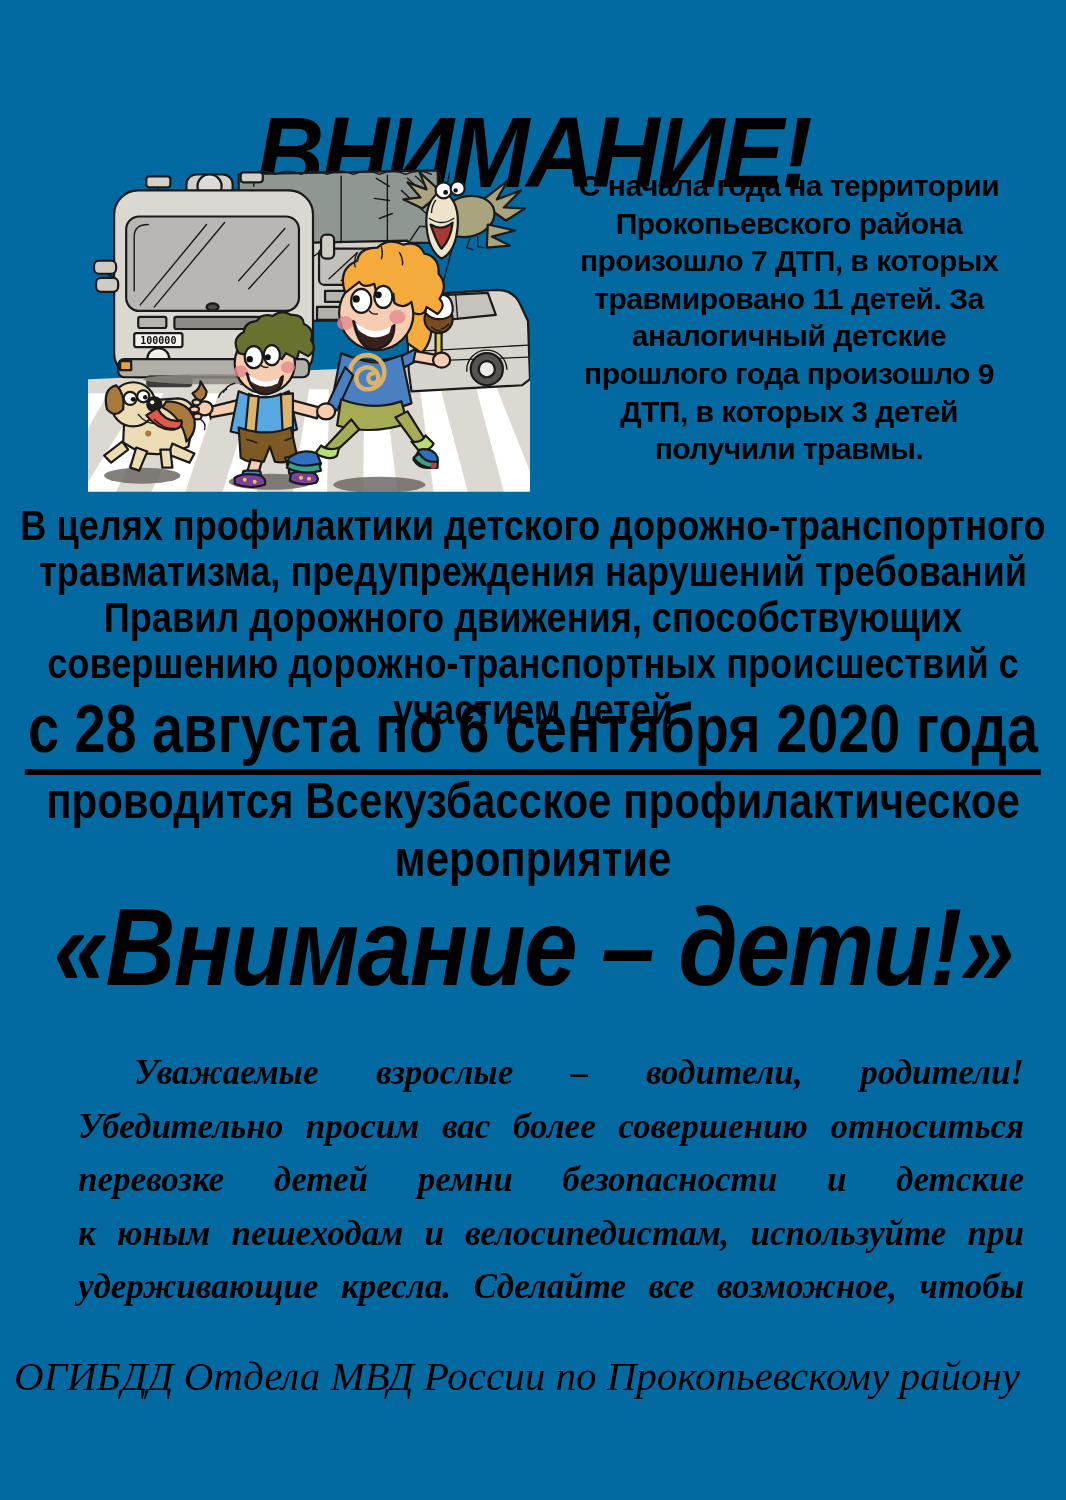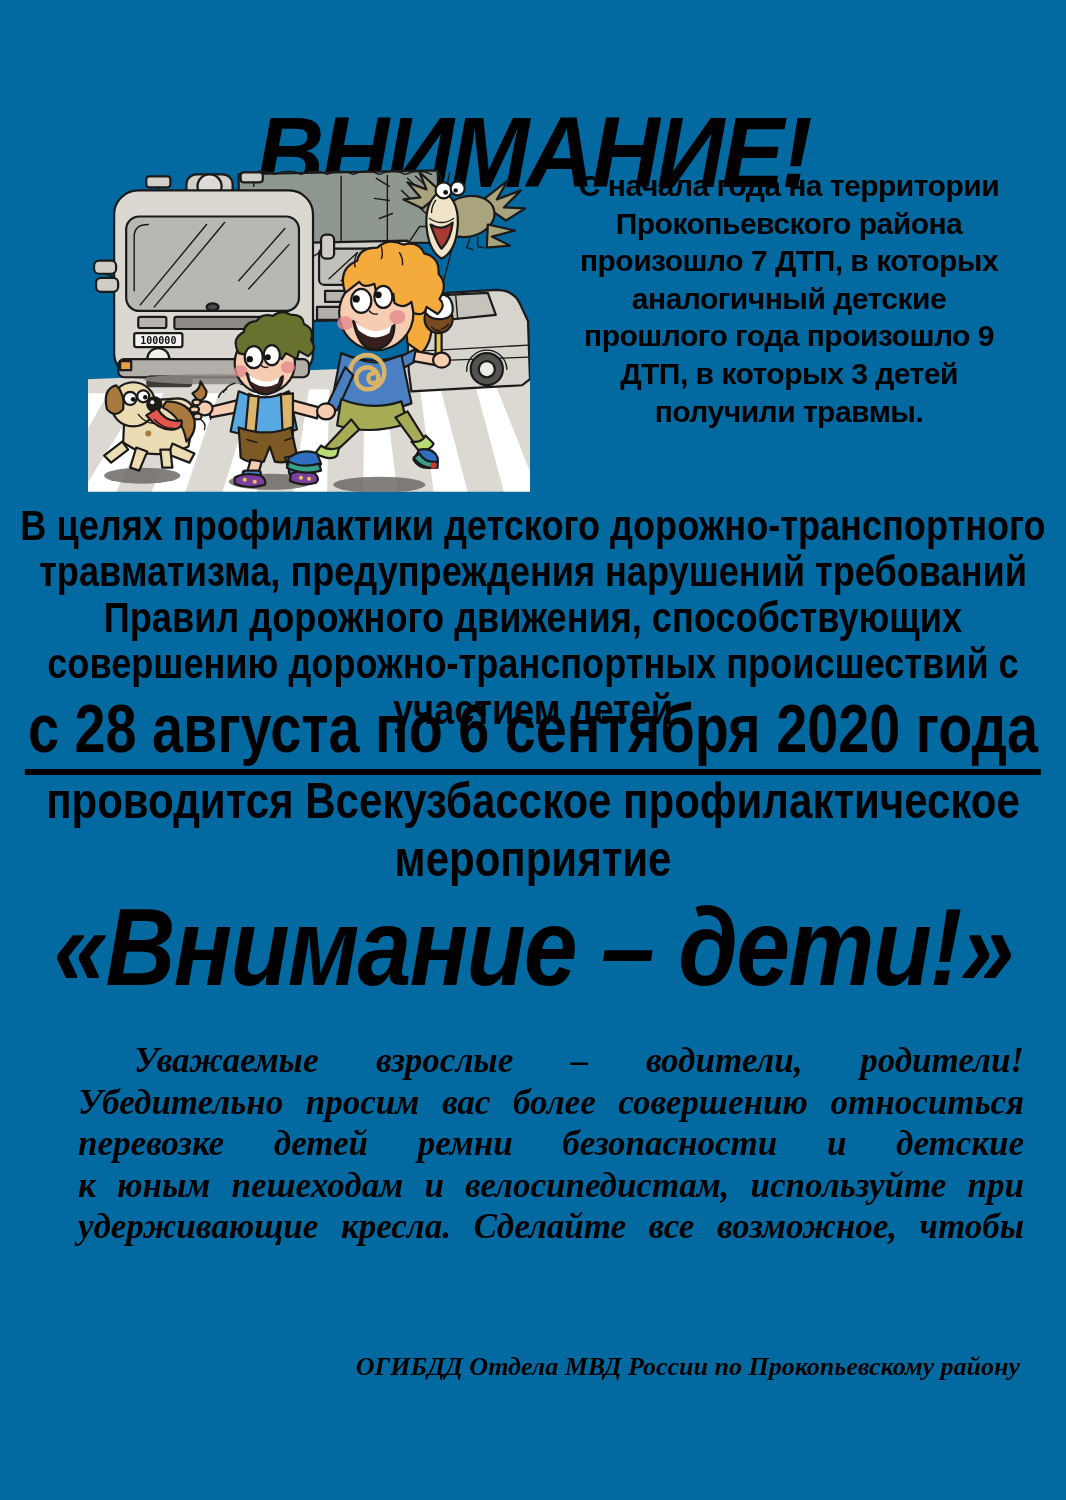--- a/index.html
+++ b/index.html
@@ -25,26 +25,26 @@
   .purpose{top:502px;--sx:0.84;font-size:43px;line-height:46px;}
   .dates{top:692px;--sx:0.82;font-size:68px;line-height:1.08;}
   .dates span{display:inline-block;border-bottom:6px solid #000;padding:0 4px 4px 4px;}
   .event-intro{top:772px;--sx:0.84;font-size:50px;line-height:58px;}
   .event-name{top:886px;--sx:0.88;font-size:110px;font-style:italic;letter-spacing:-2px;line-height:1.1;}
   .appeal{
     position:absolute;left:78px;top:1040px;width:946px;
     font-family:"Liberation Serif",serif;font-weight:bold;font-style:italic;
     font-size:35px;line-height:41.5px;
   }
-  .appeal-line{text-align:justify;text-align-last:justify;}
+  .appeal-line{text-align:justify;text-align-last:justify;margin-top:12px;}
   .appeal-line.first{text-indent:56px;}
   .appeal-line.last{text-align-last:left;}
   .signature{
     position:absolute;right:46px;top:1352px;white-space:nowrap;
-    font-family:"Liberation Serif",serif;font-weight:bold;font-style:italic;font-size:26px;
+    font-family:"Liberation Serif",serif;font-weight:normal;font-style:italic;font-size:41px;
   }
   svg .ol{stroke:#1a1a1a;stroke-width:2.2;stroke-linejoin:round;stroke-linecap:round;}
   svg .thin{stroke:#1a1a1a;stroke-width:1.4;fill:none;stroke-linecap:round;}
 </style>
 </head>
 <body>
 
 <div class="page">
 
   <h1 class="cs title">ВНИМАНИЕ!</h1>
@@ -250,20 +250,21 @@
         <path class="ol" d="M264,160 q21,24 41,4 q0,20 -17,24 q-18,3 -24,-28 z" fill="#38201c"></path>
         <path d="M266,161 q18,16 36,4 l-2,7 q-16,10 -31,-3 z" fill="#fff"></path>
       </g>
     </svg>
   </div>
 
   <div class="stats">
       <div class="stats-line first">С начала года на территории</div>
       <div class="stats-line">Прокопьевского района</div>
       <div class="stats-line">произошло 7 ДТП, в которых</div>
+      <div class="stats-line">травмировано 11 детей. За</div>
       <div class="stats-line">аналогичный детские</div>
       <div class="stats-line">прошлого года произошло 9</div>
       <div class="stats-line">ДТП, в которых 3 детей</div>
       <div class="stats-line last">получили травмы.</div>
     </div>
 
   <div class="cs purpose">
       <div class="head-line first">В целях профилактики детского дорожно-транспортного</div>
       <div class="head-line">травматизма, предупреждения нарушений требований</div>
       <div class="head-line">Правил дорожного движения, способствующих</div>

